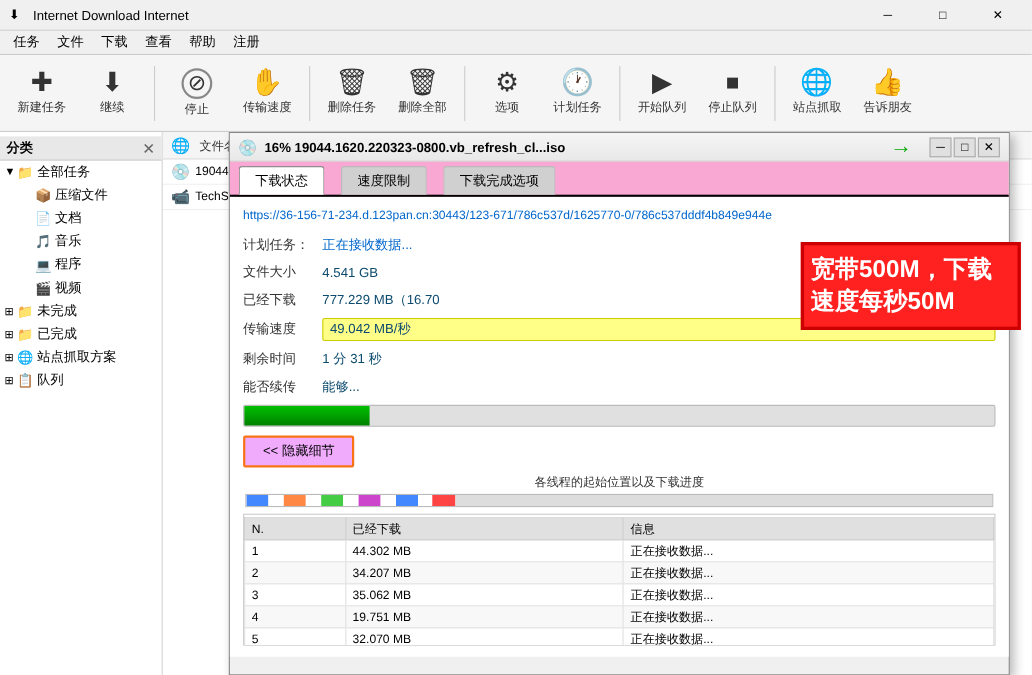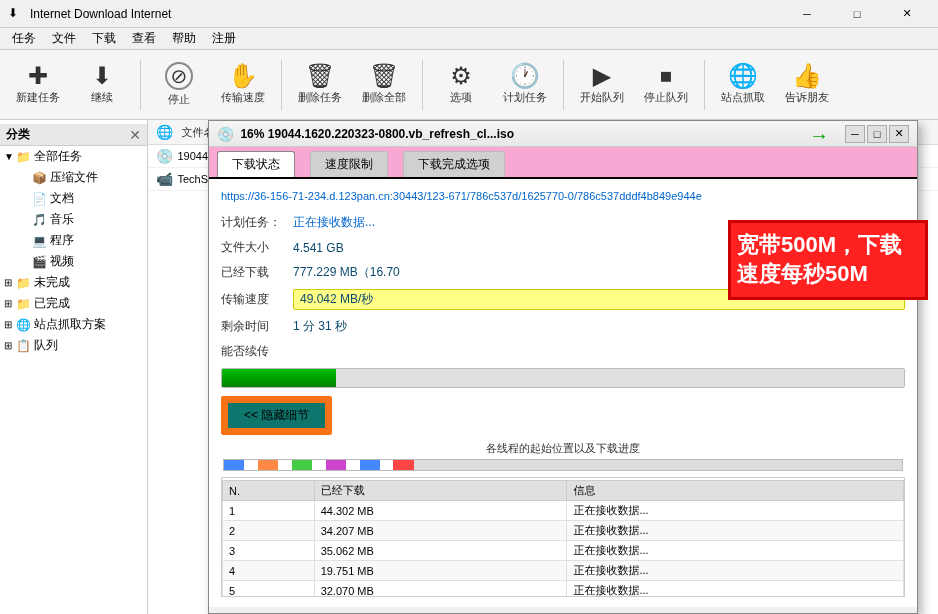--- a/index.html
+++ b/index.html
@@ -211,22 +211,22 @@
 
     
     .dialog-buttons {
       display: flex;
       align-items: center;
       margin-top: 8px;
       gap: 8px;
     }
     .dialog-btn {
       padding: 4px 16px;
-      border: 7px solid #f97316;
-      background: #0f766e;
+      border: 2px solid #f97316;
+      background: #f0abfc;
       cursor: pointer;
       font-size: 12px;
       border-radius: 2px;
     }
     .dialog-btn-right { margin-left: auto; display: flex; gap: 8px; }
 
     
     .thread-progress-label {
       text-align: center;
       font-size: 11px;
@@ -498,20 +498,21 @@
         <div class="dialog-row">
           <span class="dialog-label">传输速度</span>
           <span class="dialog-value" style="background:#ffff88; padding: 1px 6px; border: 1px solid #cccc00; border-radius: 2px;">49.042  MB/秒</span>
         </div>
         <div class="dialog-row">
           <span class="dialog-label">剩余时间</span>
           <span class="dialog-value">1 分 31 秒</span>
         </div>
         <div class="dialog-row">
           <span class="dialog-label">能否续传</span>
+          <span class="dialog-value">能够...</span>
         </div>
 
         <div class="progress-bar-container">
           <div class="progress-bar-fill" style="width: 16.7%;"></div>
         </div>
 
         <div class="dialog-buttons">
           <button class="dialog-btn">&lt;&lt; 隐藏细节</button>
         </div>
 

